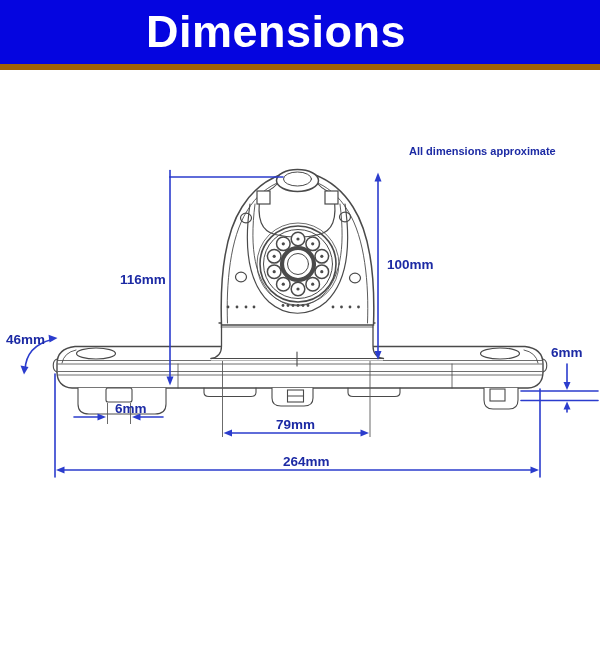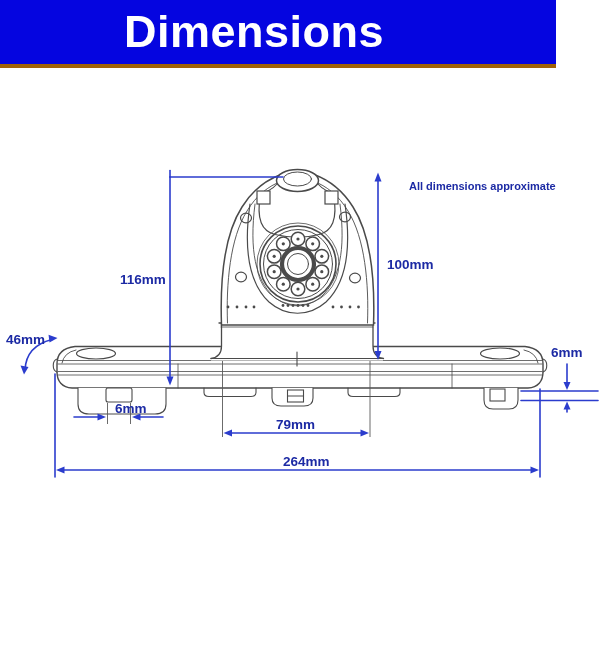--- a/index.html
+++ b/index.html
@@ -1,30 +1,29 @@
 <!DOCTYPE html>
 <html><head>
 <meta charset="utf-8">
 <style>
   html,body{margin:0;padding:0;background:#ffffff;}
   body{width:600px;height:666px;position:relative;font-family:"Liberation Sans",sans-serif;overflow:hidden;}
   .header{
-    position:absolute;left:0;top:0;width:556px;height:64px;
-    background:#0505e0;border-bottom:4px solid #a16207;
+    position:absolute;left:0;top:0;width:600px;height:64px;
+    background:#0505e0;border-bottom:6px solid #a16207;
     display:flex;align-items:center;justify-content:center;
   }
   .header .title{
     color:#ffffff;font-size:45px;font-weight:700;letter-spacing:0.5px;
     transform:translateX(-24px);
   }
   .note{
     position:absolute;left:409px;top:145px;
     color:#1c2aa4;font-size:11px;font-weight:700;letter-spacing:0;
     white-space:nowrap;
-    margin-top:35px;
   }
   svg{position:absolute;left:0;top:0;}
   text{font-family:"Liberation Sans",sans-serif;font-weight:700;font-size:13.5px;}
 </style>
 </head>
 <body>
 
 <div class="header">
   <div class="title">Dimensions</div>
 </div>

